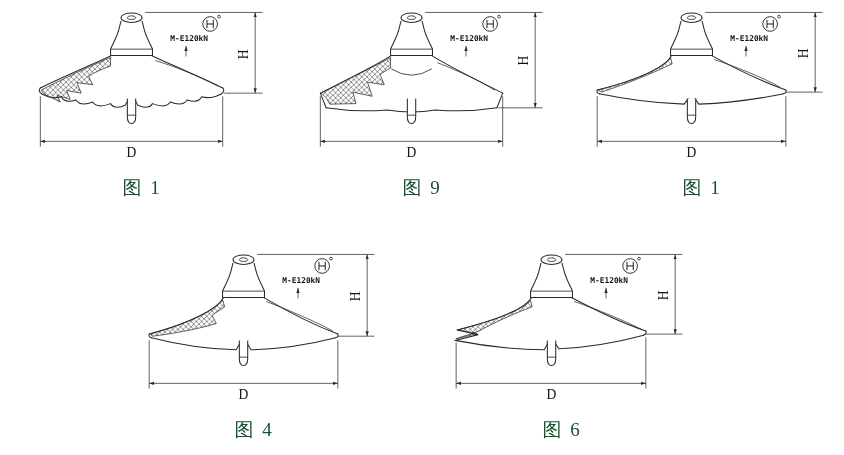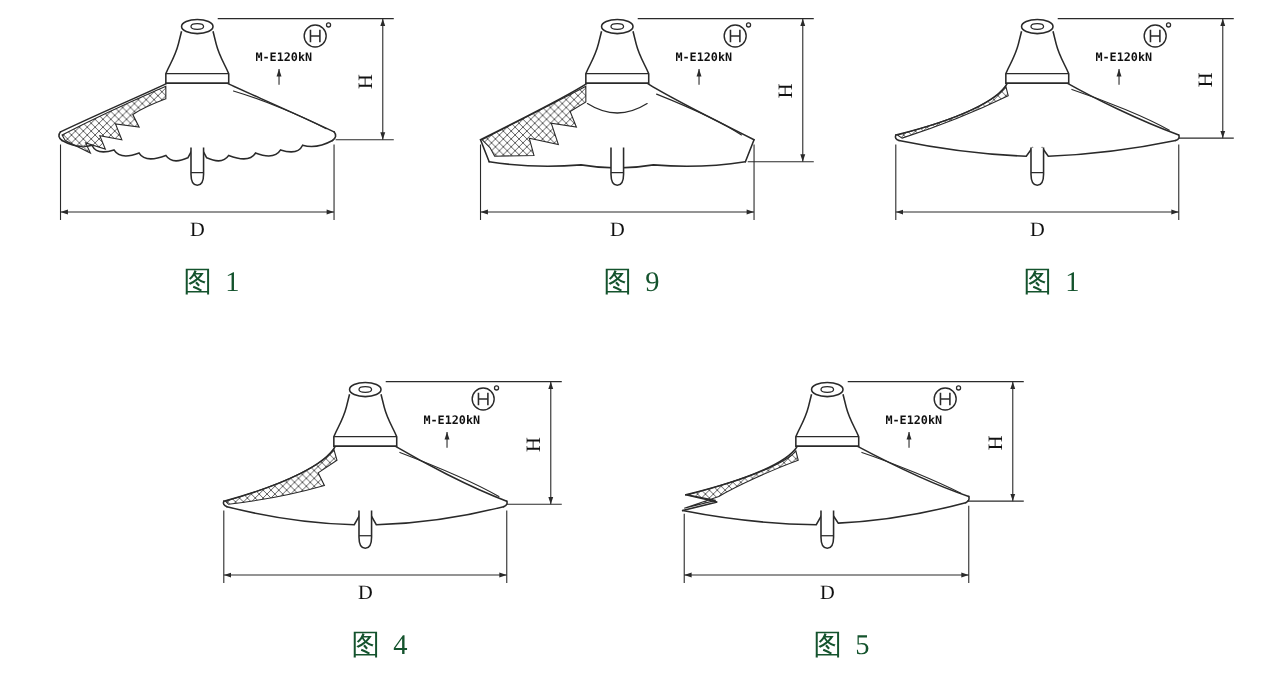--- a/index.html
+++ b/index.html
@@ -221,16 +221,16 @@
           <line x1="24" y1="90" x2="24" y2="134"></line>
           <line x1="205" y1="85" x2="205" y2="134"></line>
           <line x1="24" y1="129" x2="205" y2="129" marker-start="url(#dimArrow)" marker-end="url(#dimArrow)"></line>
           <text class="dim" x="115" y="144" text-anchor="middle">D</text>
         </g>
         <g>
           <text class="rating" x="152" y="33">M-E120kN</text>
           <line class="thin" x1="167" y1="48" x2="167" y2="38" marker-end="url(#dimArrow)"></line>
         </g>
       </svg>
-      <figcaption class="caption">图 5</figcaption>
+      <figcaption class="caption">图 6</figcaption>
     </figure>
   </div>
 </div>
 
 </body></html>

